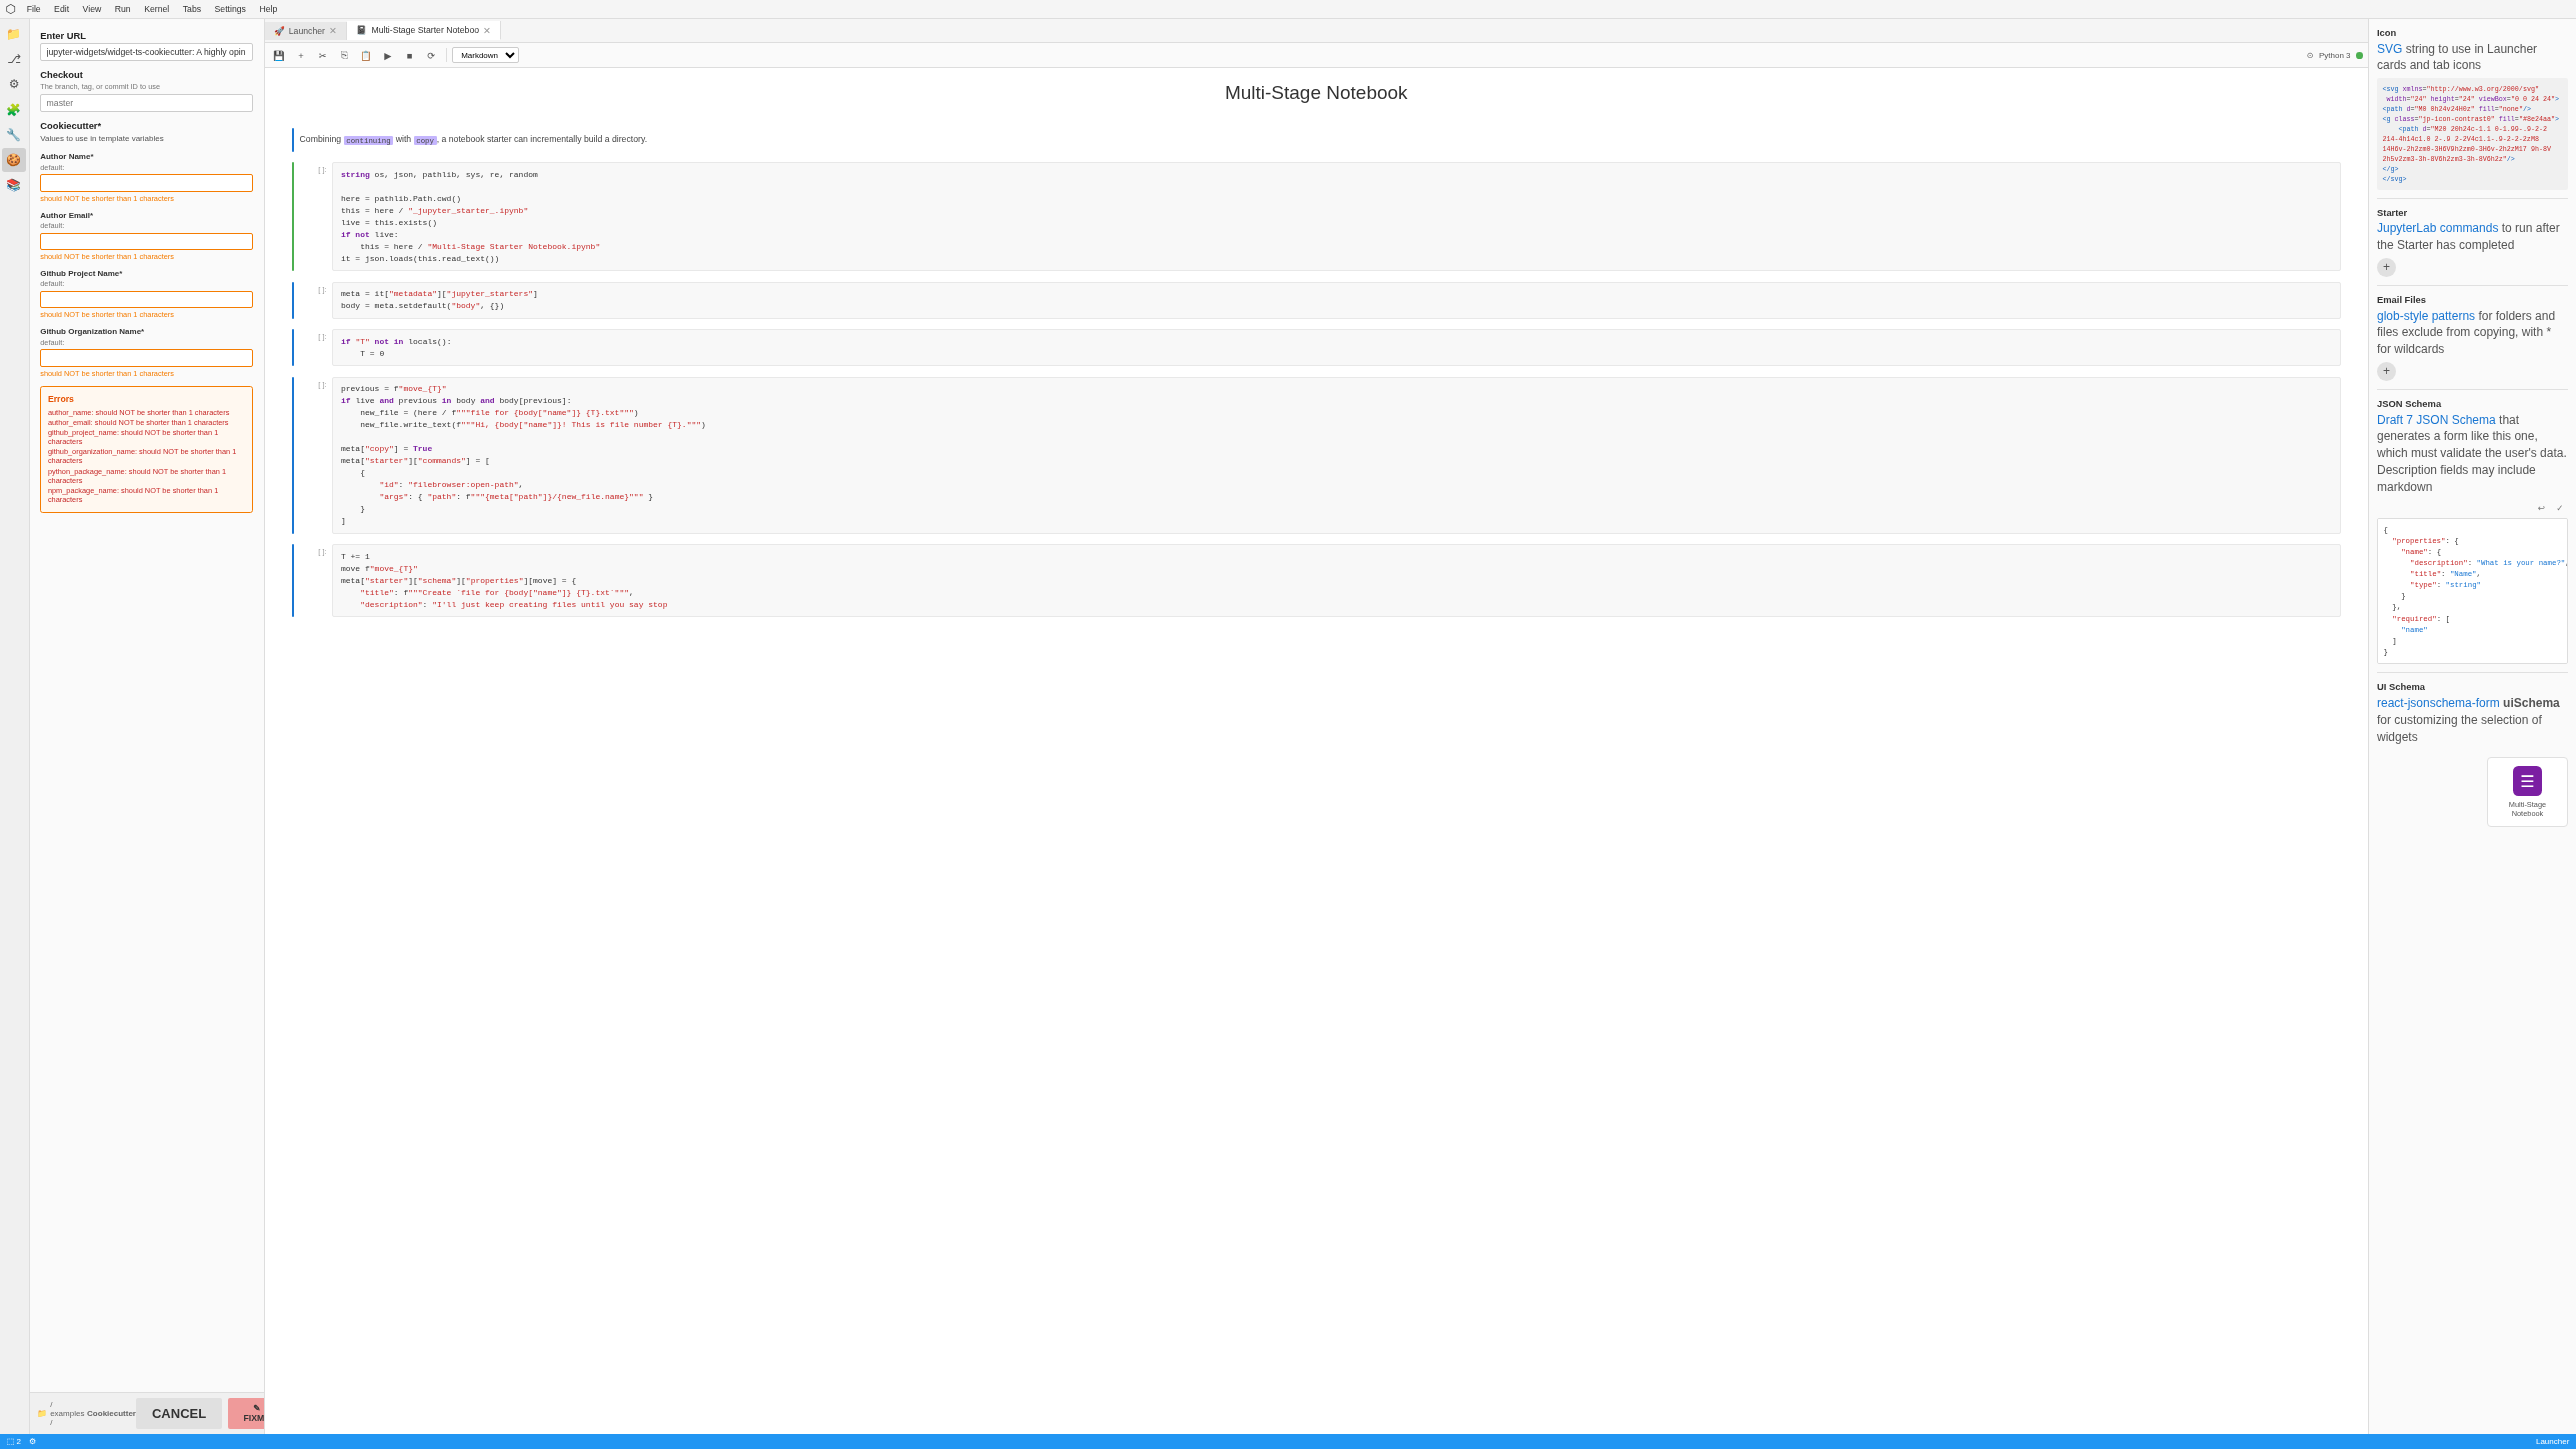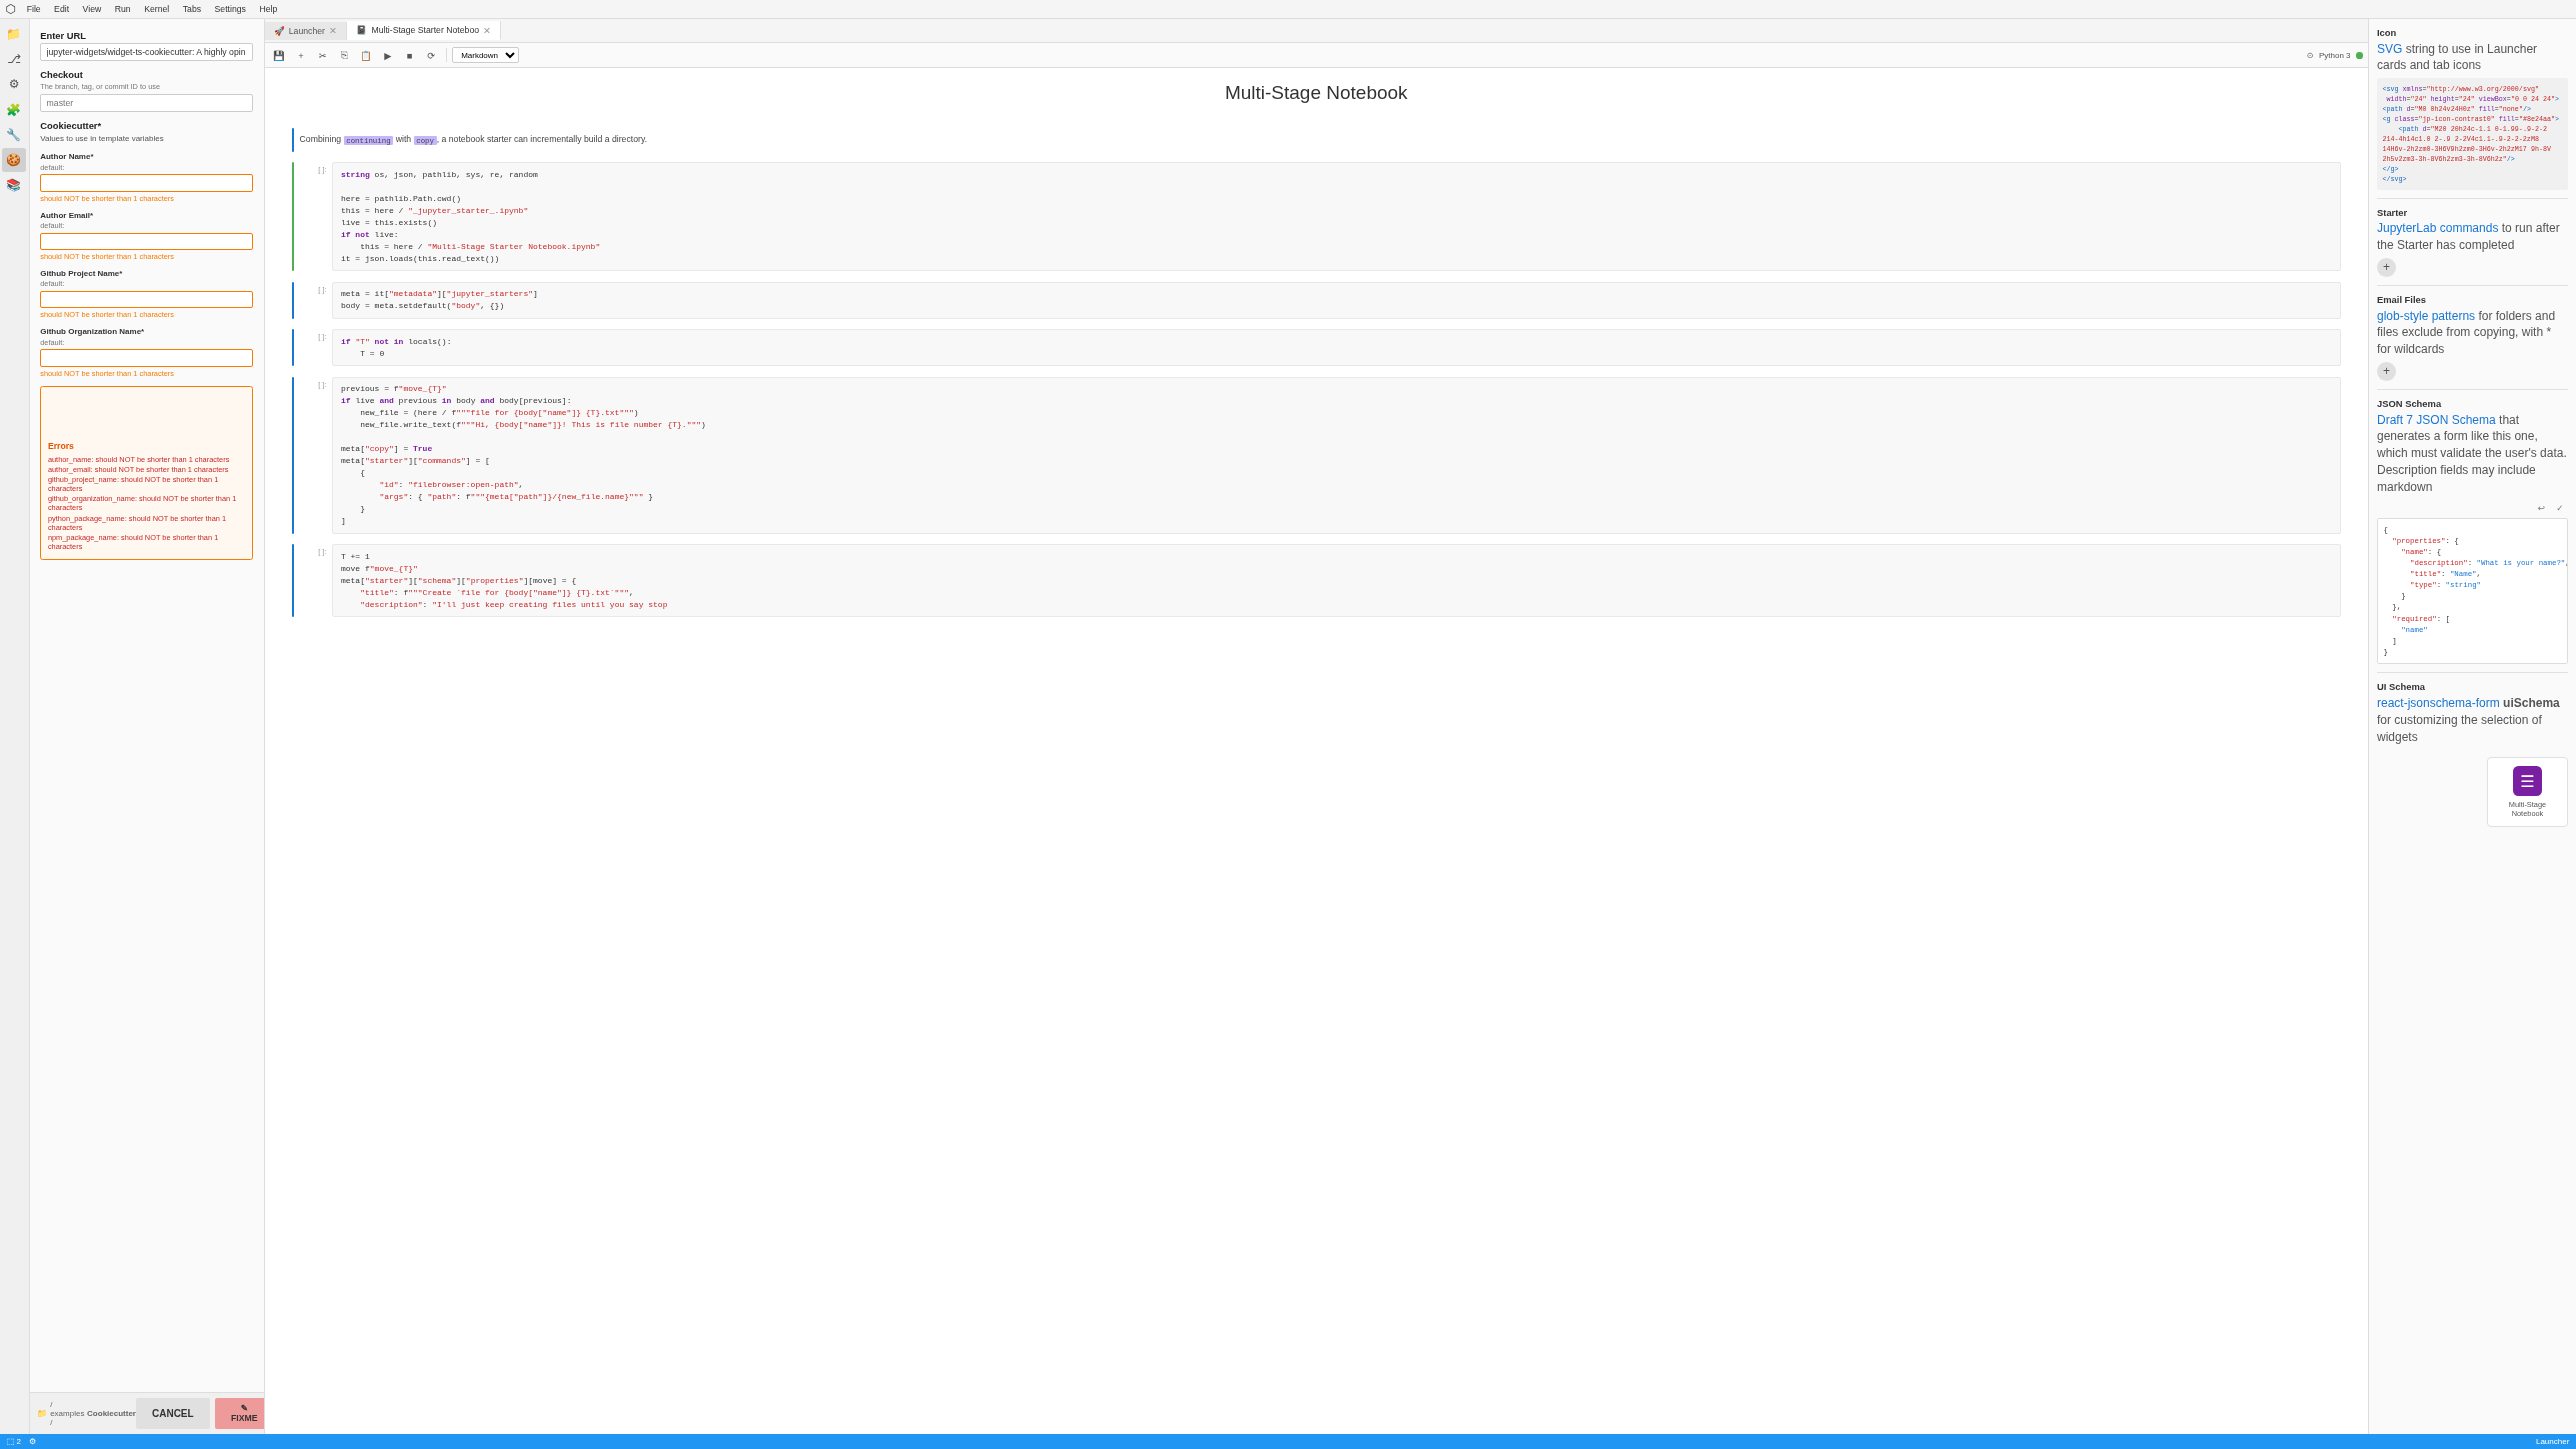--- a/index.html
+++ b/index.html
@@ -149,34 +149,33 @@
       border: 0.7px solid #f57c00;
       border-radius: 2.7px;
       padding: 6.7px;
       margin-bottom: 8px;
     }
     .errors-title {
       font-weight: 700;
       font-size: 8.7px;
       color: #e65100;
       margin-bottom: 4px;
-      margin-top: 47px;
     }
     .error-item {
       font-size: 7.4px;
       color: #c62828;
       margin-bottom: 1.3px;
     }
 
     .btn-cancel {
       background: #e0e0e0;
       border: none;
       border-radius: 2px;
       padding: 5.4px 16px;
-      font-size: 10px;
+      font-size: 13px;
       font-weight: 600;
       cursor: pointer;
       color: #333;
     }
     .btn-fixme {
       background: #ef9a9a;
       border: none;
       border-radius: 2px;
       padding: 5.4px 16px;
       font-size: 8.7px;

